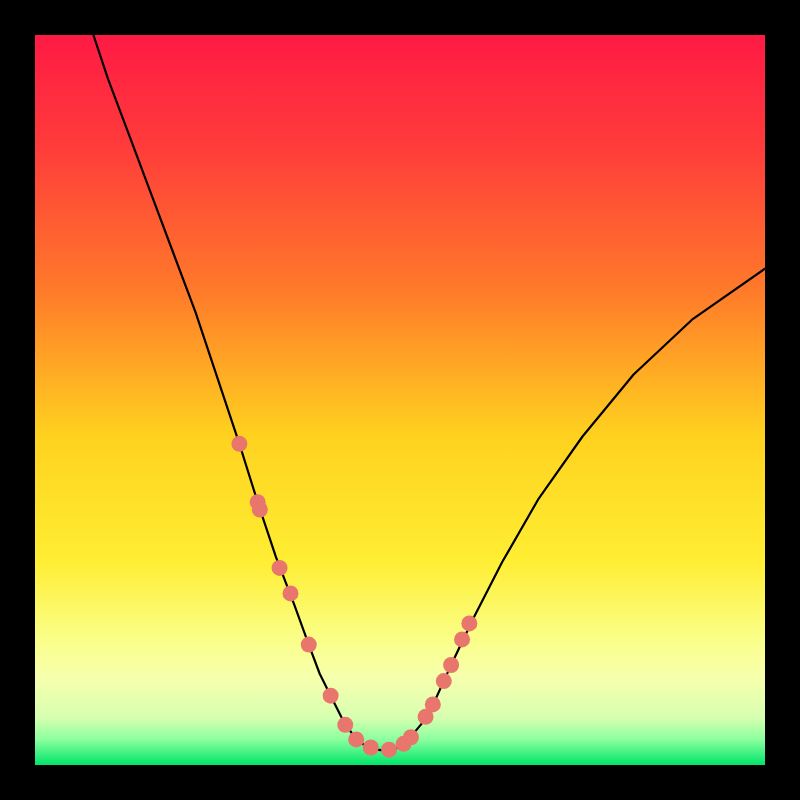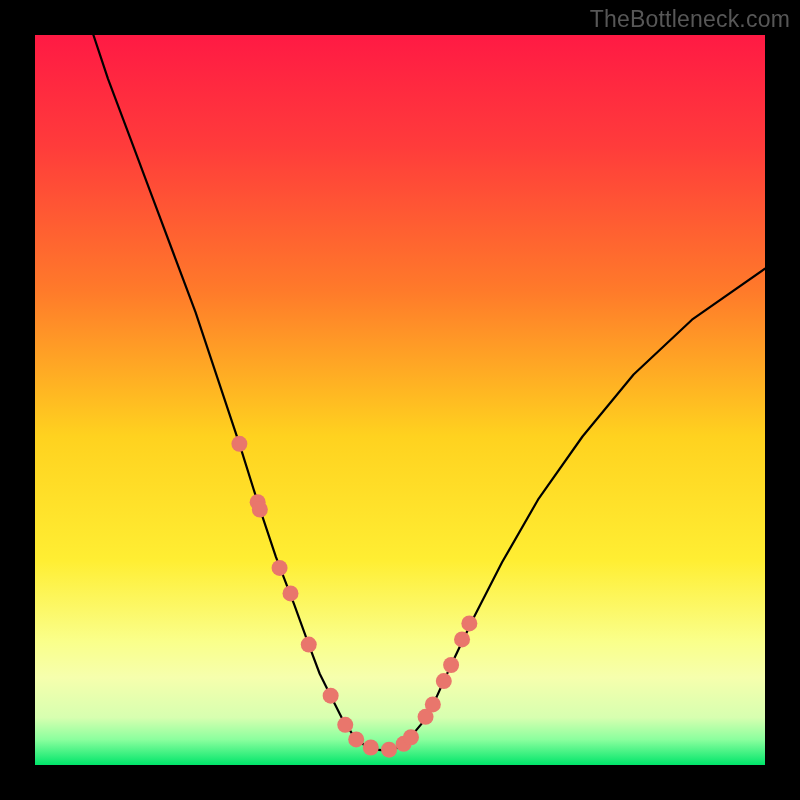--- a/index.html
+++ b/index.html
@@ -32,21 +32,20 @@
     top: 35px;
     width: 730px;
     height: 730px;
   }
   svg { display: block; }
 </style>
 </head>
 <body>
 
 <div class="outer">
-  <div class="watermark">TheBottleneck.com</div>
   <div class="plot-area">
     <svg id="chart-svg" width="730" height="730" viewBox="0 0 730 730">
         <defs>
           <linearGradient id="bg-grad" x1="0" y1="0" x2="0" y2="1">
             <stop offset="0%" stop-color="#ff1a44"></stop>
             <stop offset="15%" stop-color="#ff3b3b"></stop>
             <stop offset="35%" stop-color="#ff7a2a"></stop>
             <stop offset="55.00000000000001%" stop-color="#ffd21f"></stop>
             <stop offset="72%" stop-color="#ffee33"></stop>
             <stop offset="83%" stop-color="#faff8a"></stop>

